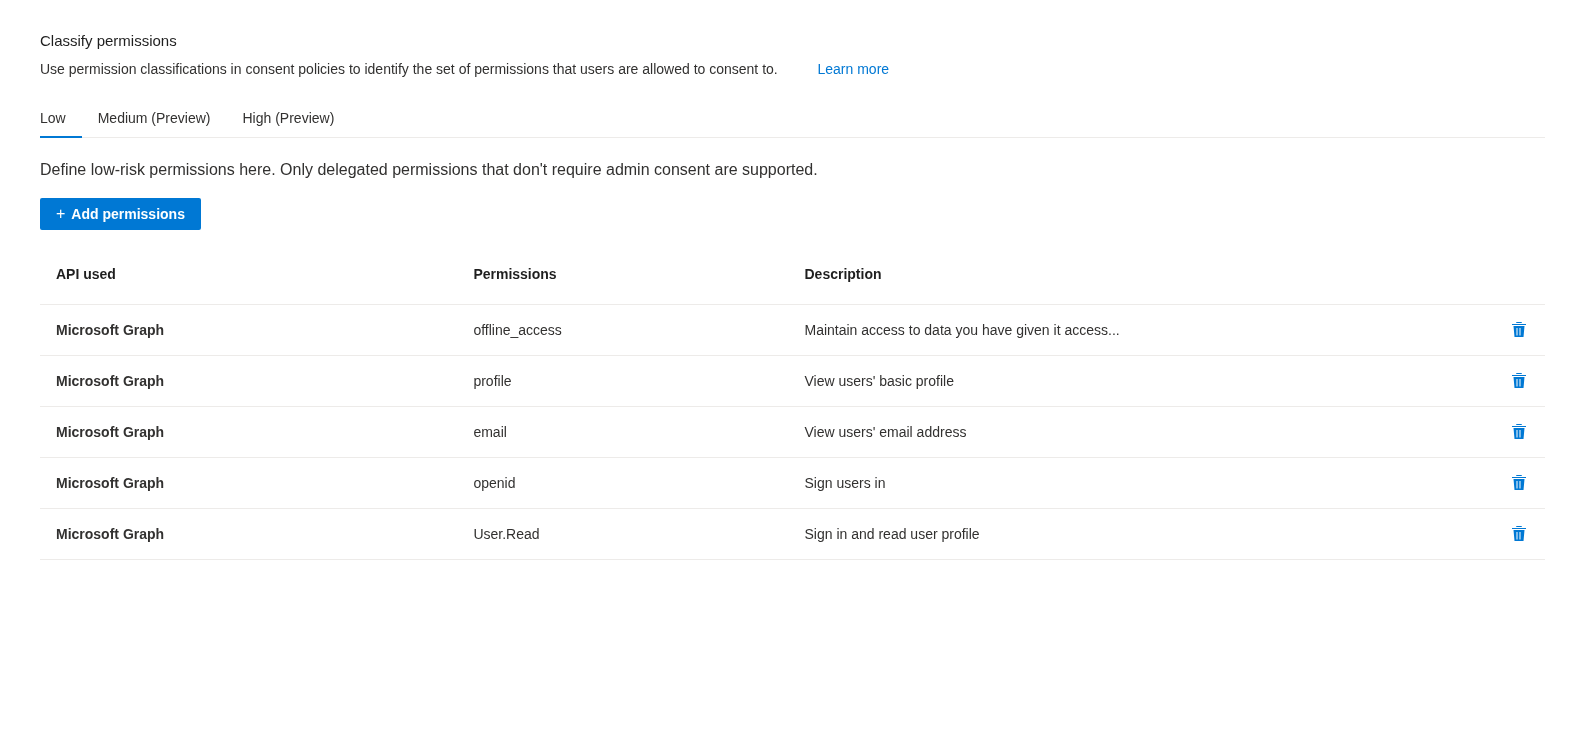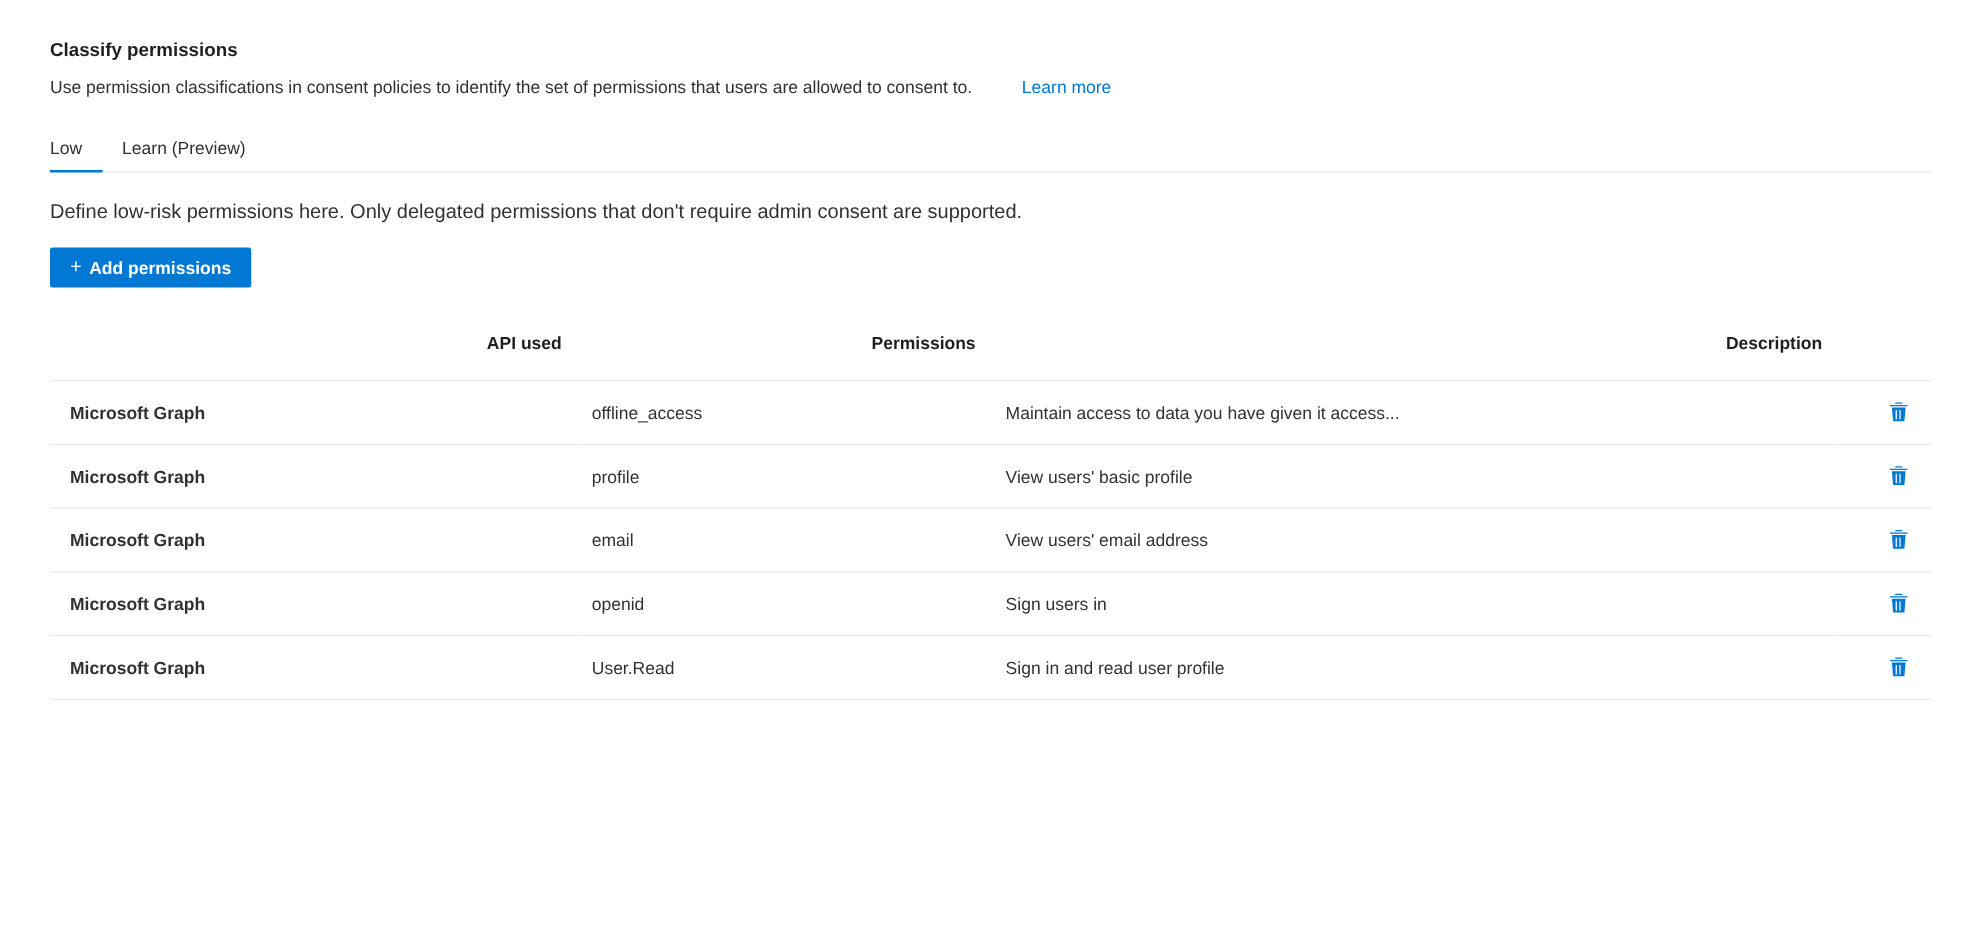--- a/index.html
+++ b/index.html
@@ -13,21 +13,21 @@
       font-size: 14px;
       background: #ffffff;
       color: #323130;
       padding: 32px 40px;
       width: 1585px;
       min-height: 751px;
     }
 
     .page-title {
       font-size: 15px;
-      font-weight: 700;
+      font-weight: 400;
       color: #1f1f1f;
       margin-bottom: 10px;
     }
 
     .page-description {
       font-size: 14px;
       color: #323130;
       margin-bottom: 20px;
       line-height: 1.5;
     }
@@ -92,21 +92,21 @@
     .permissions-table {
       width: 100%;
       border-collapse: collapse;
     }
 
     .permissions-table thead tr {
       border-bottom: 1px solid #edebe9;
     }
 
     .permissions-table th {
-      text-align: right;
+      text-align: left;
       font-weight: 700;
       font-size: 14px;
       color: #1f1f1f;
       padding: 8px 12px 22px 12px;
     }
 
     .permissions-table th:first-child {
       padding-left: 16px;
     }
 
@@ -146,21 +146,22 @@
 
 <h1 class="page-title">Classify permissions</h1>
 
 <p class="page-description">
   <span>Use permission classifications in consent policies to identify the set of permissions that users are allowed to consent to.</span>
   &nbsp;<a class="learn-more-link" href="#">Learn more</a>
 </p>
 
 <div class="tabs-container">
   <div class="tab active">Low</div>
-  <div class="tab">Learn (Preview)</div>
+  <div class="tab">Medium (Preview)</div>
+  <div class="tab">High (Preview)</div>
 </div>
 
 <p class="section-description">Define low-risk permissions here. Only delegated permissions that don't require admin consent are supported.</p>
 
 <button class="add-permissions-btn">
   <span class="plus-icon">+</span>
   <span>Add permissions</span>
 </button>
 
 <table class="permissions-table">

